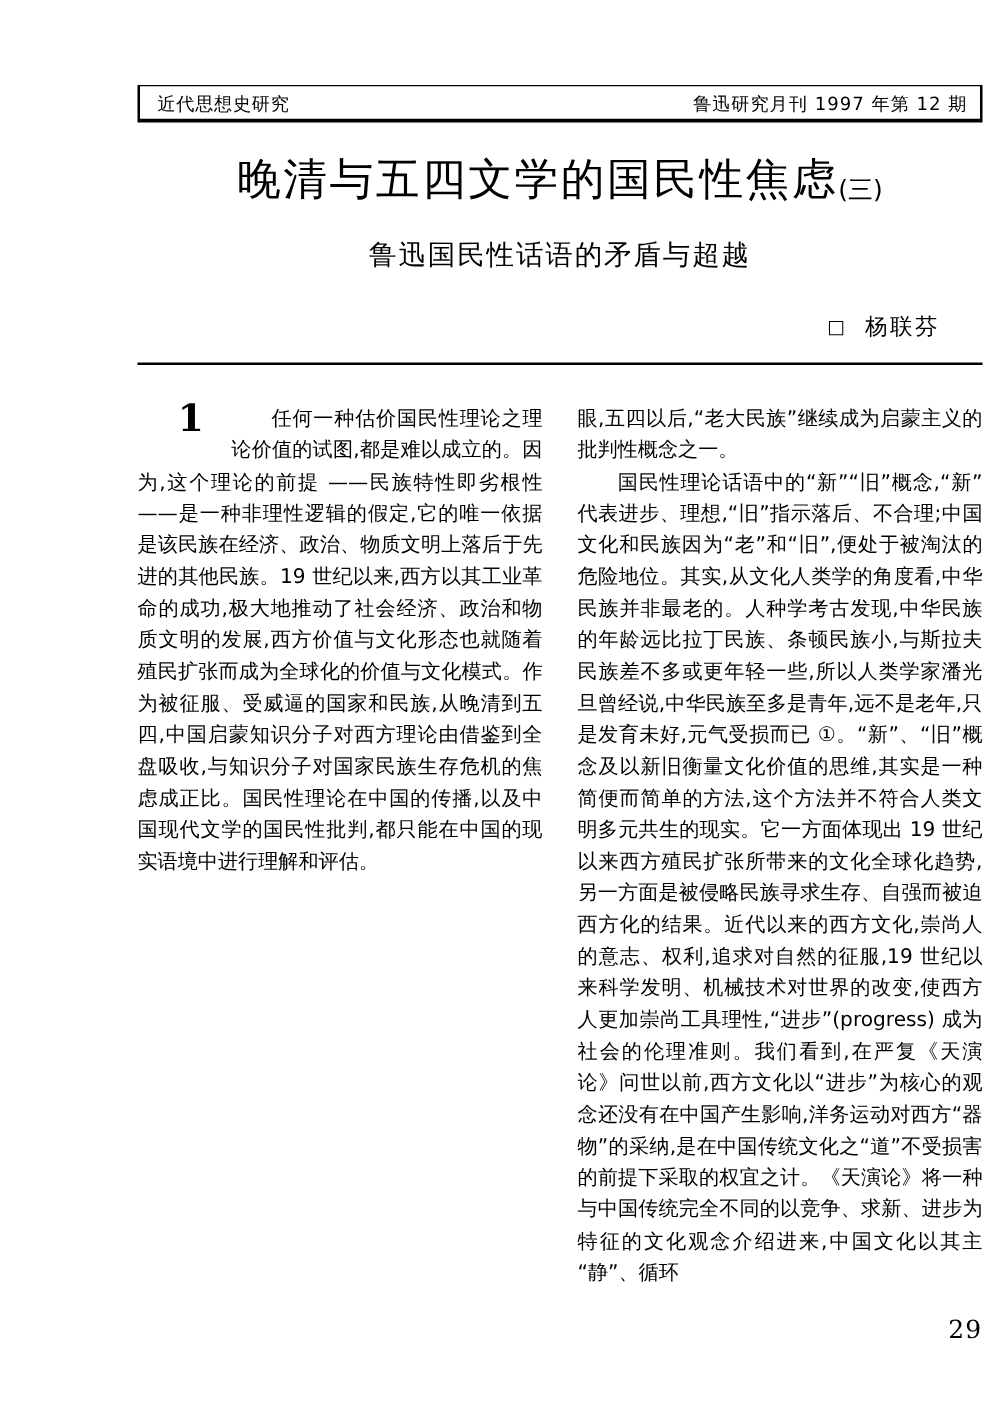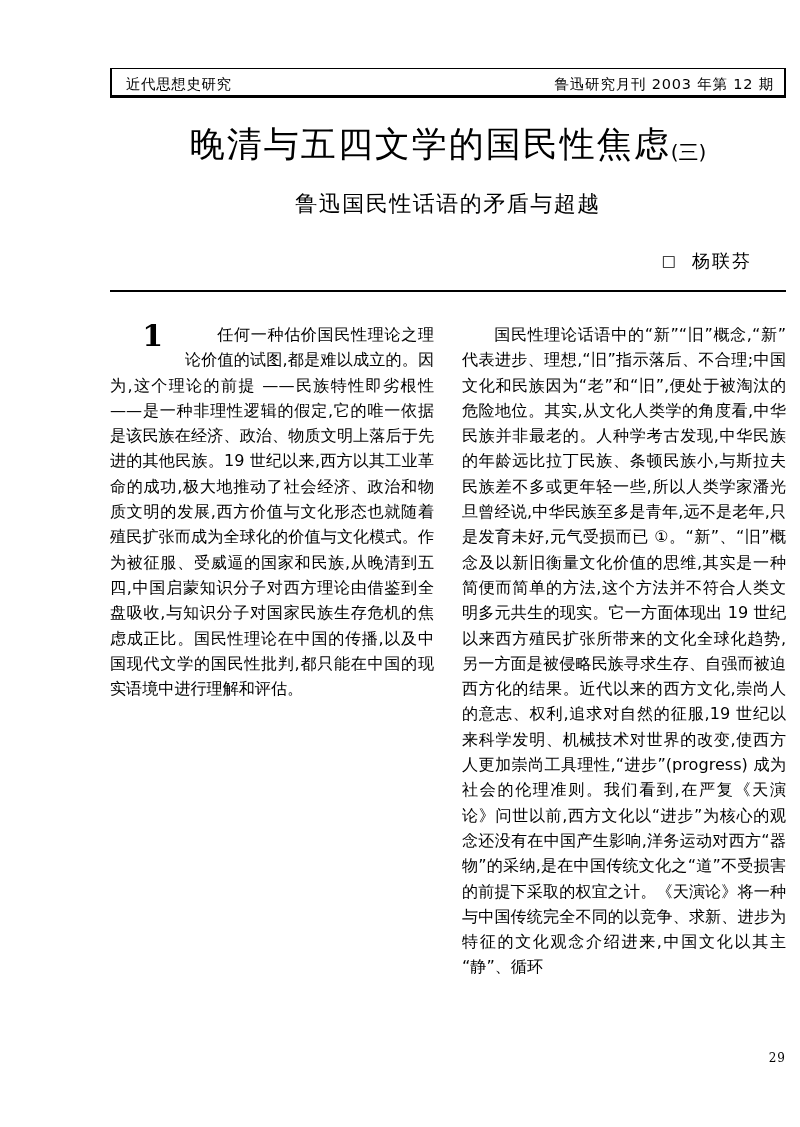--- a/index.html
+++ b/index.html
@@ -149,52 +149,53 @@
     padding-top: 1px;
   }
   .first-para { text-indent: 0; }
 
   
   .folio {
     position: absolute;
     right: 62px;
     top: 1051px;
     font-family: "DejaVu Serif", "Liberation Serif", serif;
-    font-size: 12px;
+    font-size: 20px;
     letter-spacing: 1px;
   }
 </style>
 </head>
 <body>
 
 <div class="page">
 
   <div class="running-head">
     <span class="rh-left">近代思想史研究</span>
-    <span class="rh-right">鲁迅研究月刊 2003 年第 12 期</span>
+    <span class="rh-right">鲁迅研究月刊 1997 年第 12 期</span>
   </div>
 
   <div class="title-wrap">
     <h1 class="doc-title"><span>晚清与五四文学的国民性焦虑</span><span class="series">(三)</span></h1>
     <h2 class="doc-subtitle">鲁迅国民性话语的矛盾与超越</h2>
   </div>
 
   <div class="byline">
     <span class="bullet">□</span><span>杨联芬</span>
   </div>
 
   <div class="byline-rule"></div>
 
   <div class="columns">
 
     <div class="col">
       <p class="first-para"><span class="dropcap">1</span><span>任何一种估价国民性理论之理论价值的试图,都是难以成立的。因为,这个理论的前提 ——民族特性即劣根性 ——是一种非理性逻辑的假定,它的唯一依据是该民族在经济、政治、物质文明上落后于先进的其他民族。19 世纪以来,西方以其工业革命的成功,极大地推动了社会经济、政治和物质文明的发展,西方价值与文化形态也就随着殖民扩张而成为全球化的价值与文化模式。作为被征服、受威逼的国家和民族,从晚清到五四,中国启蒙知识分子对西方理论由借鉴到全盘吸收,与知识分子对国家民族生存危机的焦虑成正比。国民性理论在中国的传播,以及中国现代文学的国民性批判,都只能在中国的现实语境中进行理解和评估。</span></p>
     </div>
 
     <div class="col">
+      <p class="noindent"><span>眼,五四以后,“老大民族”继续成为启蒙主义的批判性概念之一。</span></p>
       <p><span>国民性理论话语中的“新”“旧”概念,“新”代表进步、理想,“旧”指示落后、不合理;中国文化和民族因为“老”和“旧”,便处于被淘汰的危险地位。其实,从文化人类学的角度看,中华民族并非最老的。人种学考古发现,中华民族的年龄远比拉丁民族、条顿民族小,与斯拉夫民族差不多或更年轻一些,所以人类学家潘光旦曾经说,中华民族至多是青年,远不是老年,只是发育未好,元气受损而已 ①。“新”、“旧”概念及以新旧衡量文化价值的思维,其实是一种简便而简单的方法,这个方法并不符合人类文明多元共生的现实。它一方面体现出 19 世纪以来西方殖民扩张所带来的文化全球化趋势,另一方面是被侵略民族寻求生存、自强而被迫西方化的结果。近代以来的西方文化,崇尚人的意志、权利,追求对自然的征服,19 世纪以来科学发明、机械技术对世界的改变,使西方人更加崇尚工具理性,“进步”(progress) 成为社会的伦理准则。我们看到,在严复《天演论》问世以前,西方文化以“进步”为核心的观念还没有在中国产生影响,洋务运动对西方“器物”的采纳,是在中国传统文化之“道”不受损害的前提下采取的权宜之计。《天演论》将一种与中国传统完全不同的以竞争、求新、进步为特征的文化观念介绍进来,中国文化以其主“静”、循环</span></p>
     </div>
 
   </div>
 
   <div class="folio">29</div>
 
 </div>
 
 </body></html>

